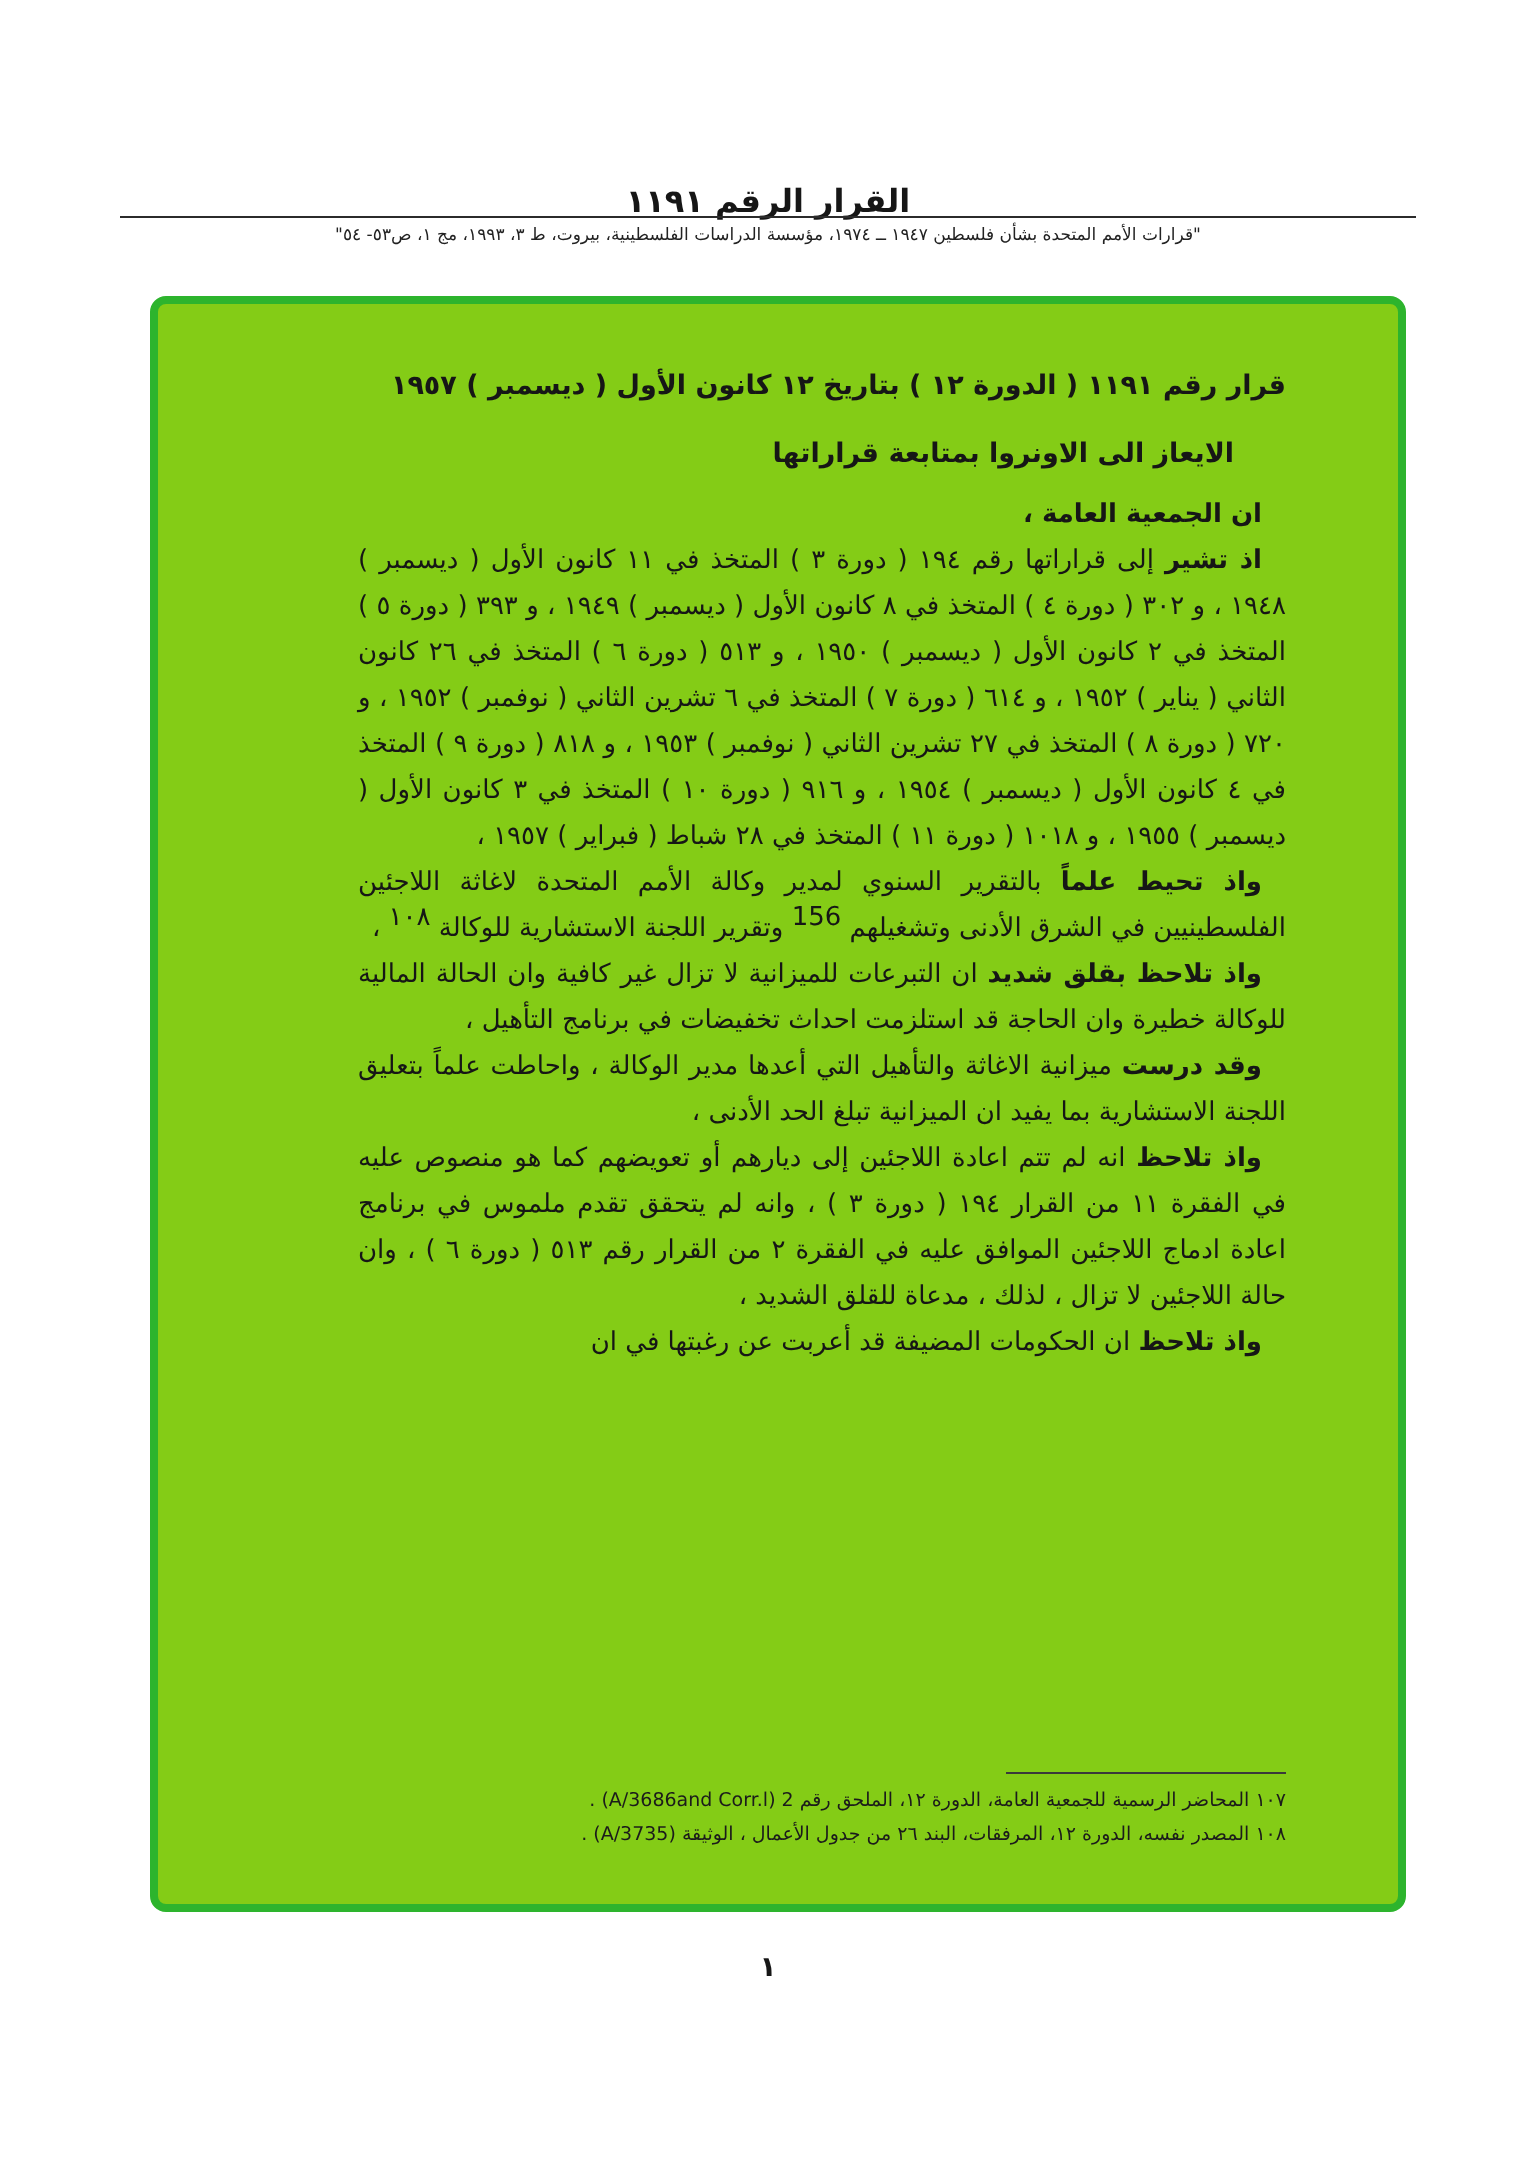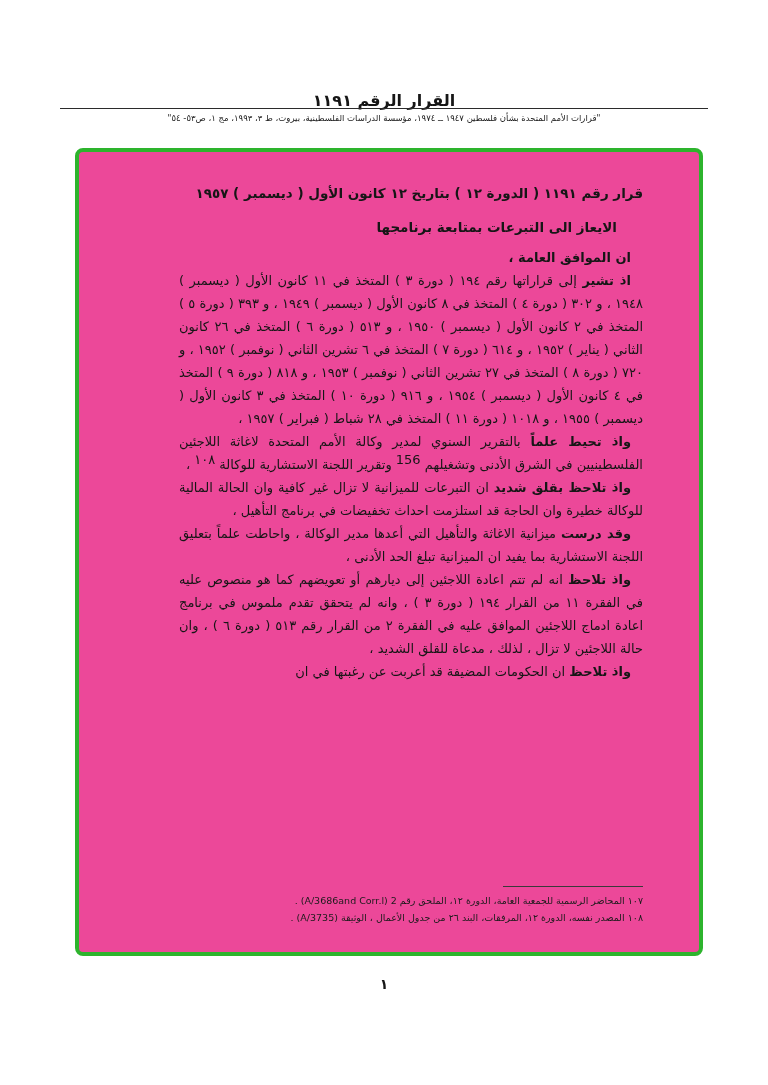--- a/index.html
+++ b/index.html
@@ -32,21 +32,21 @@
     font-size: 8.5px; line-height: 12px;
     text-align: center; color: #222;
   }
   .frame {
     position: absolute; top: 148px; left: 75px;
     width: 628px; height: 808px;
     border: 4px solid #2db42d;
     border-radius: 8px;
     padding: 28px 56px 0 100px;
     overflow: hidden;
-    background: #ec4899;
+    background: #84cc16;
   }
   .heading {
     font-size: 13.5px; font-weight: bold;
     line-height: 26px; text-align: justify;
   }
   .subheading {
     margin-top: 13px;
     font-size: 13.5px; font-weight: bold;
     text-indent: 26px;
   }
@@ -81,23 +81,23 @@
 <div class="page">
 
   <h1 class="title">القرار الرقم ١١٩١</h1>
 
   <div class="top-rule"></div>
 
   <div class="citation">"قرارات الأمم المتحدة بشأن فلسطين ١٩٤٧ ــ ١٩٧٤، مؤسسة الدراسات الفلسطينية، بيروت، ط ٣، ١٩٩٣، مج ١، ص٥٣- ٥٤"</div>
 
   <div class="frame" style="border-color: rgb(45, 180, 45);">
     <div class="heading">قرار رقم ١١٩١ ( الدورة ١٢ ) بتاريخ ١٢ كانون الأول ( ديسمبر ) ١٩٥٧</div>
-    <div class="subheading">الايعاز الى التبرعات بمتابعة برنامجها</div>
+    <div class="subheading">الايعاز الى الاونروا بمتابعة قراراتها</div>
     <div class="doc-body">
-        <p class="para"><span class="lead">ان الموافق العامة ،</span></p>
+        <p class="para"><span class="lead">ان الجمعية العامة ،</span></p>
         <p class="para"><span class="lead">اذ تشير</span><span> إلى قراراتها رقم ١٩٤ ( دورة ٣ ) المتخذ في ١١ كانون الأول ( ديسمبر ) ١٩٤٨ ، و ٣٠٢ ( دورة ٤ ) المتخذ في ٨ كانون الأول ( ديسمبر ) ١٩٤٩ ، و ٣٩٣ ( دورة ٥ ) المتخذ في ٢ كانون الأول ( ديسمبر ) ١٩٥٠ ، و ٥١٣ ( دورة ٦ ) المتخذ في ٢٦ كانون الثاني ( يناير ) ١٩٥٢ ، و ٦١٤ ( دورة ٧ ) المتخذ في ٦ تشرين الثاني ( نوفمبر ) ١٩٥٢ ، و ٧٢٠ ( دورة ٨ ) المتخذ في ٢٧ تشرين الثاني ( نوفمبر ) ١٩٥٣ ، و ٨١٨ ( دورة ٩ ) المتخذ في ٤ كانون الأول ( ديسمبر ) ١٩٥٤ ، و ٩١٦ ( دورة ١٠ ) المتخذ في ٣ كانون الأول ( ديسمبر ) ١٩٥٥ ، و ١٠١٨ ( دورة ١١ ) المتخذ في ٢٨ شباط ( فبراير ) ١٩٥٧ ،</span></p>
         <p class="para"><span class="lead">واذ تحيط علماً</span><span> بالتقرير السنوي لمدير وكالة الأمم المتحدة لاغاثة اللاجئين الفلسطينيين في الشرق الأدنى وتشغيلهم </span><sup>156</sup><span> وتقرير اللجنة الاستشارية للوكالة </span><sup>١٠٨</sup><span> ،</span></p>
         <p class="para"><span class="lead">واذ تلاحظ بقلق شديد</span><span> ان التبرعات للميزانية لا تزال غير كافية وان الحالة المالية للوكالة خطيرة وان الحاجة قد استلزمت احداث تخفيضات في برنامج التأهيل ،</span></p>
         <p class="para"><span class="lead">وقد درست</span><span> ميزانية الاغاثة والتأهيل التي أعدها مدير الوكالة ، واحاطت علماً بتعليق اللجنة الاستشارية بما يفيد ان الميزانية تبلغ الحد الأدنى ،</span></p>
         <p class="para"><span class="lead">واذ تلاحظ</span><span> انه لم تتم اعادة اللاجئين إلى ديارهم أو تعويضهم كما هو منصوص عليه في الفقرة ١١ من القرار ١٩٤ ( دورة ٣ ) ، وانه لم يتحقق تقدم ملموس في برنامج اعادة ادماج اللاجئين الموافق عليه في الفقرة ٢ من القرار رقم ٥١٣ ( دورة ٦ ) ، وان حالة اللاجئين لا تزال ، لذلك ، مدعاة للقلق الشديد ،</span></p>
         <p class="para"><span class="lead">واذ تلاحظ</span><span> ان الحكومات المضيفة قد أعربت عن رغبتها في ان</span></p>
       </div>
     <div class="fn-block">
       <div class="fn-rule"></div>
       <div>

